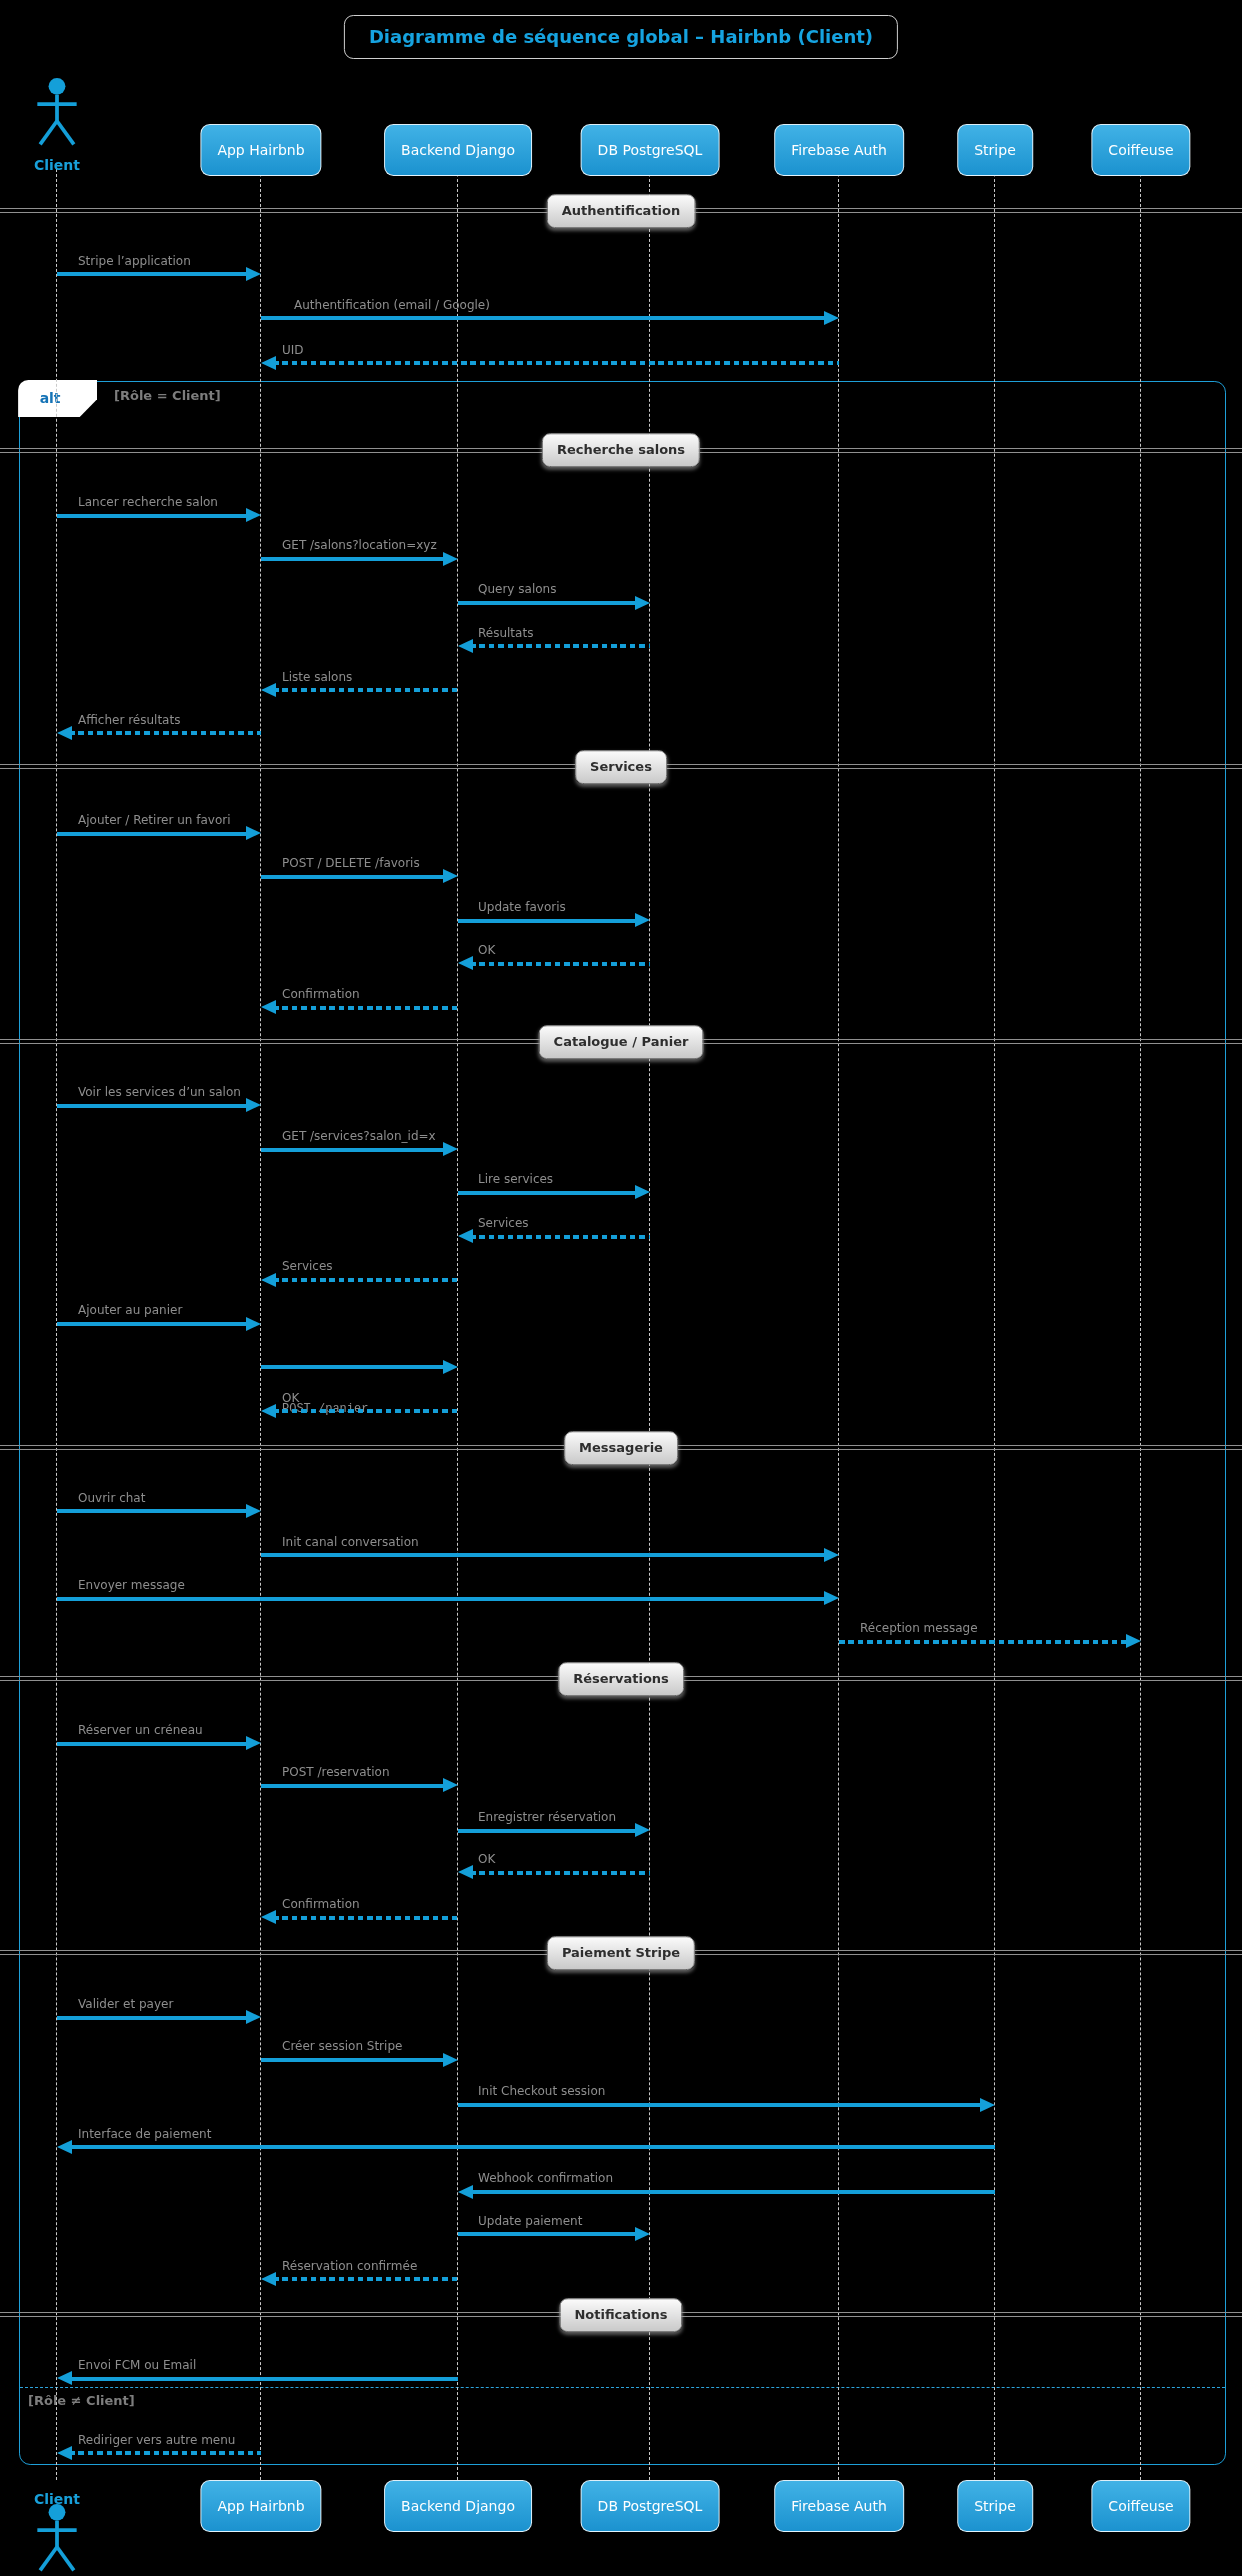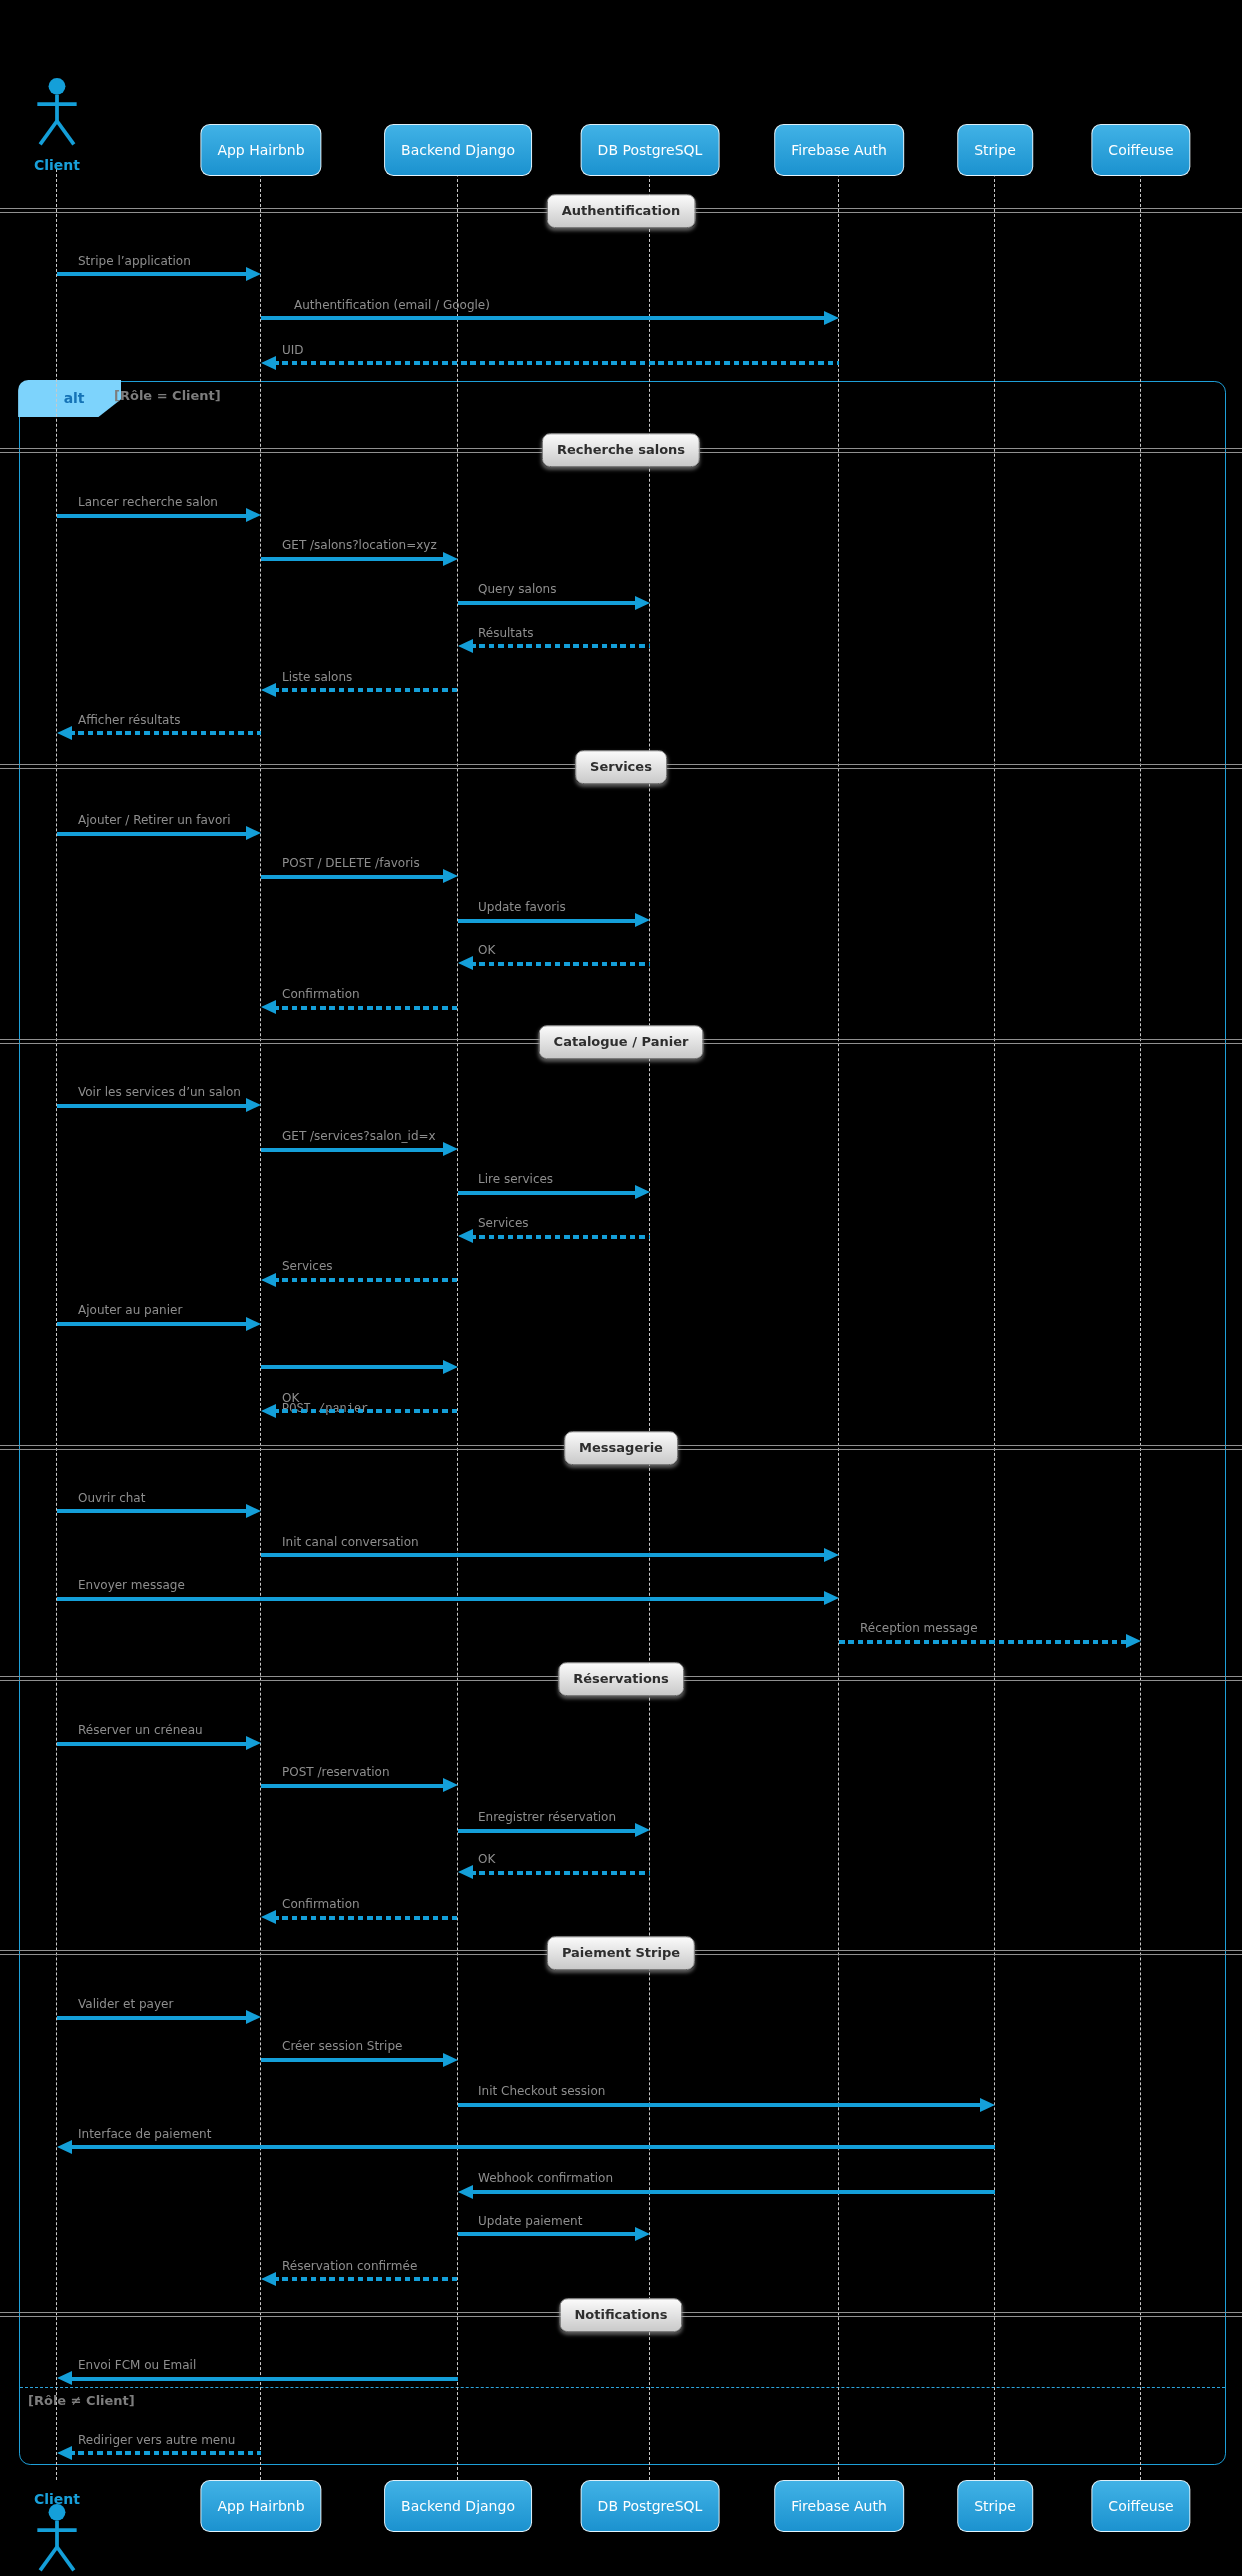--- a/index.html
+++ b/index.html
@@ -34,33 +34,33 @@
   .arrow-head.right{border-left:15px solid #149fd9;}
   .arrow-head.left{border-right:15px solid #149fd9;}
   #title-box{
     position:absolute;left:621px;top:15px;transform:translateX(-50%);
     background:#000;border:1.9px solid #cfcfcf;border-radius:9.4px;
     padding:10.3px 24px;color:#16a3e0;font-size:18px;font-weight:bold;white-space:nowrap;
   }
   #alt-frame{position:absolute;border:1.9px solid #1e9fd8;border-radius:11.2px;}
   #alt-tab{
     position:absolute;left:-1.9px;top:-1.9px;width:79px;height:37px;
-    background:#7dd3fc;border-top-left-radius:10.3px;
+    background:#ffffff;border-top-left-radius:10.3px;
     clip-path:polygon(0 0,100% 0,100% 52%,78% 100%,0 100%);
-    padding-left:24px;
   }
   #alt-tab span{display:block;text-align:center;padding-right:15px;line-height:36px;
     color:#1573b6;font-weight:bold;font-size:14px;}
   .guard{position:absolute;font-size:13px;font-weight:bold;color:#7d7d7d;white-space:nowrap;}
   #else-sep{position:absolute;height:0;border-top:1.9px dashed #2da4dc;}
 </style>
 </head>
 <body>
 
 <div id="stage">
+  <div id="title-box">Diagramme de séquence global – Hairbnb (Client)</div>
   <div id="alt-frame" style="left: 19px; top: 381px; width: 1205px; height: 2082px;">
     <div id="alt-tab">
       <span>alt</span>
     </div>
     <div id="else-sep" style="left: 0px; top: 2005px; width: 1205px;"></div>
   </div>
   <div class="guard" id="guard-if" style="left: 114px; top: 388px;">[Rôle = Client]</div>
   <div class="guard" id="guard-else" style="left: 28px; top: 2393px;">[Rôle ≠ Client]</div>
 <div class="lifeline" style="left: 56px; top: 169px; height: 2311px;"></div>
     <div class="lifeline" style="left: 260px; top: 169px; height: 2311px;"></div>

